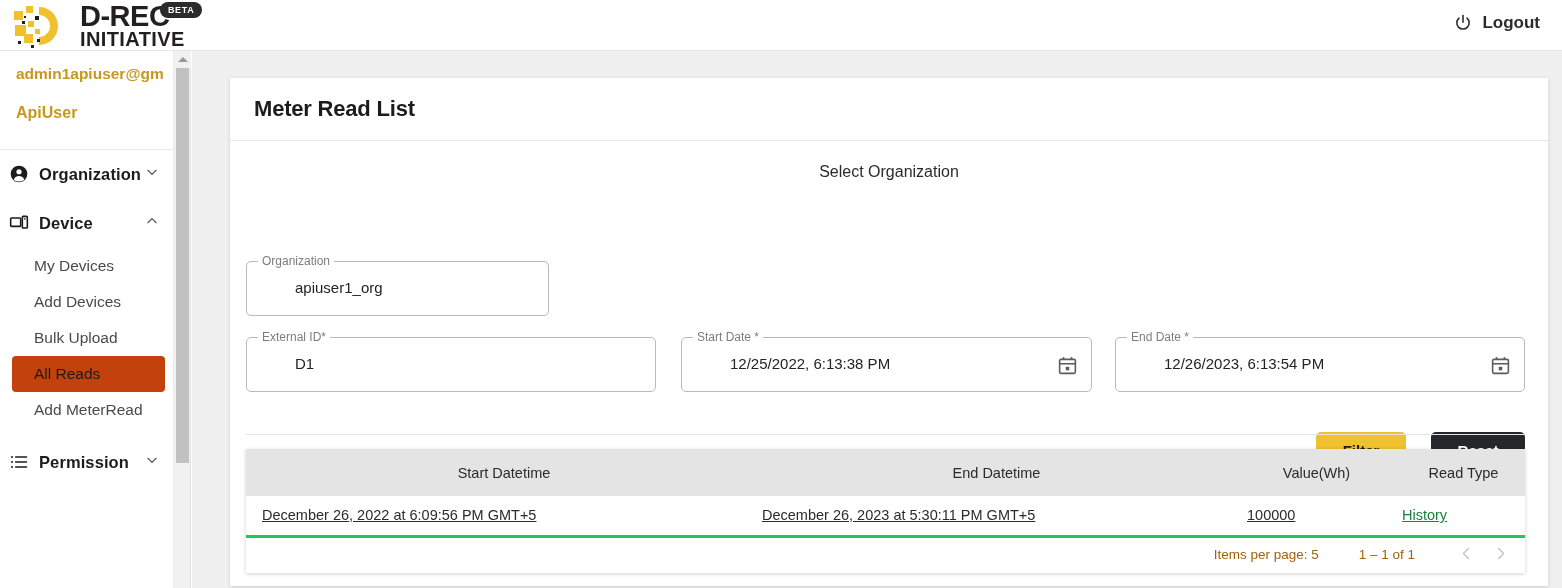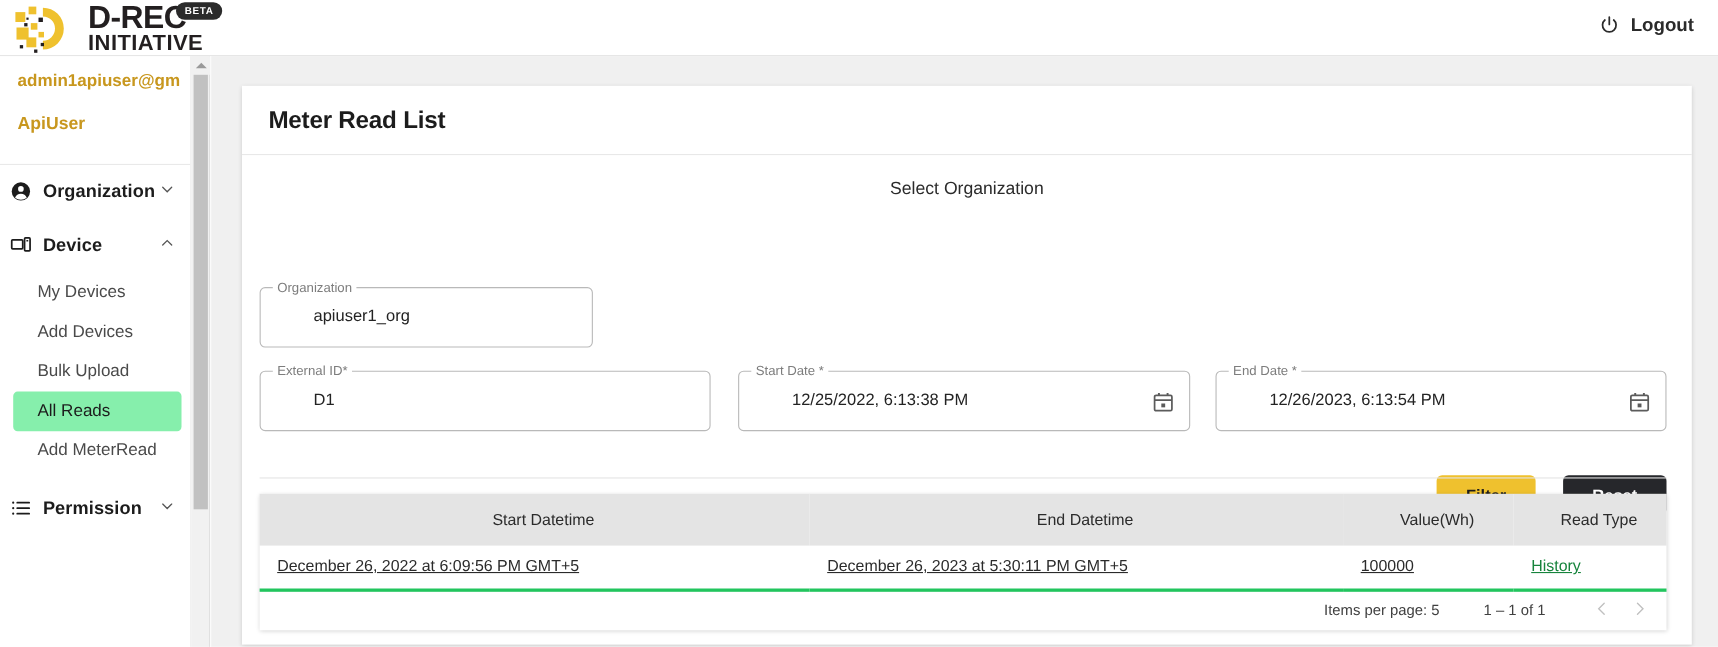--- a/index.html
+++ b/index.html
@@ -83,21 +83,21 @@
     letter-spacing: 0.1px;
   }
   .chev { width: 14px; height: 14px; color: #555; flex: 0 0 14px; }
   .nav-sub {
     display: block;
     font-size: 15.5px; color: #4a4a4a;
     padding: 9px 0 9px 22px; margin: 0 8px 0 12px;
     border-radius: 4px; cursor: pointer;
   }
   .nav-sub.active {
-    background: #86efac; color: #1c1c1c; font-weight: 500;
+    background: #c2410c; color: #1c1c1c; font-weight: 500;
   }
 
   
   .sb-track {
     position: absolute; left: 174px; top: 51px;
     width: 17px; height: 537px;
     background: #f1f1f1; border-right: 1px solid #e0e0e0;
     z-index: 21;
   }
   .sb-btn {
@@ -119,21 +119,21 @@
   }
 
   
   .main {
     position: absolute; left: 192px; top: 51px;
     width: 1370px; height: 537px;
     background: #f0f0f0;
     overflow: hidden;
   }
   .card {
-    position: absolute; left: 28px; top: 27px;
+    position: absolute; left: 38px; top: 27px;
     width: 1318px; height: 508px;
     background: #ffffff;
     box-shadow: 0 1px 4px rgba(0,0,0,0.14);
   }
   .card-head {
     height: 63px; display: flex; align-items: center;
     padding-left: 24px; border-bottom: 1px solid #e8e8e8;
   }
   .card-title {
     font-size: 22px; font-weight: 700; color: #1c1c1c;
@@ -205,21 +205,21 @@
   }
   td.read-type { color: #16843c; }
   .col-start { width: 500px; }
   .col-end   { width: 485px; }
   .col-val   { width: 155px; }
   .col-type  { width: auto; }
 
   .paginator {
     position: absolute; right: 8px; bottom: 0;
     height: 37px; display: flex; align-items: center; gap: 0;
-    font-size: 13.5px; color: #404040;
+    font-size: 13.5px; color: #a16207;
   }
   .pg-ipp { margin-right: 40px; }
   .pg-range { margin-right: 34px; }
   .pg-btn {
     width: 34px; height: 34px;
     display: flex; align-items: center; justify-content: center;
     color: #c0c0c0; cursor: pointer;
   }
   .pg-btn svg { width: 15px; height: 15px; }
 </style>

